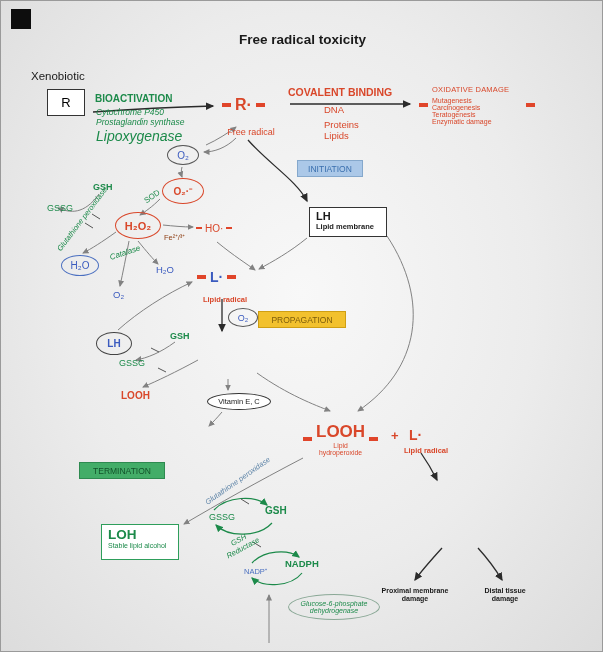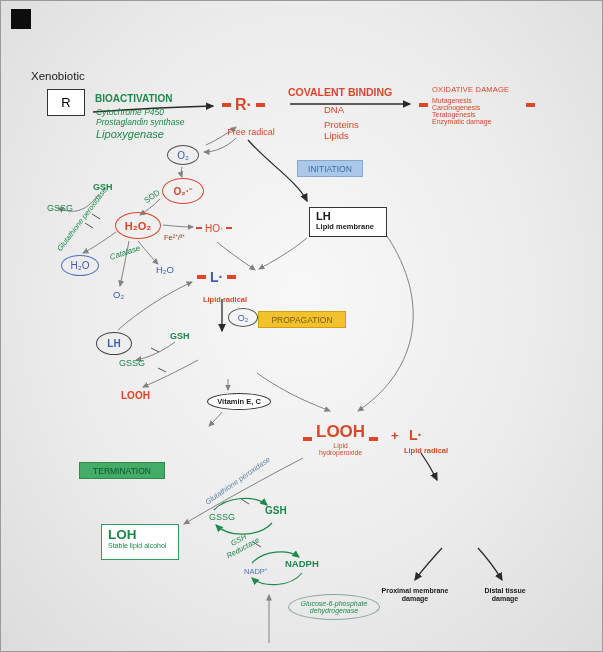--- a/index.html
+++ b/index.html
@@ -85,29 +85,30 @@
       <path d="M91,213 l8,5"></path>
       <path d="M150,347 l8,4"></path>
       <path d="M157,367 l8,4"></path>
       <path d="M240,498 l8,5"></path>
       <path d="M252,541 l8,5"></path>
     </g>
   </svg>
 
   <div style="position:absolute;left:10px;top:8px;width:20px;height:20px;background:#0d0d0d"></div>
 
+  <div class="t b blk ctr" style="left:0;top:31px;width:603px;font-size:13.5px">Free radical toxicity</div>
 
   <div class="t blk" style="left:30px;top:69px;font-size:11.5px">Xenobiotic</div>
   <div class="box" style="left:46px;top:88px;width:38px;height:27px;border:1.2px solid #333;display:flex;align-items:center;justify-content:center;font-size:13px">
     <span>R</span>
   </div>
   <div class="t b grn" style="left:94px;top:92px;font-size:10px">BIOACTIVATION</div>
   <div class="t i grn" style="left:95px;top:107px;font-size:8.5px">Cytochrome P450</div>
   <div class="t i grn" style="left:95px;top:117px;font-size:8.5px">Prostaglandin synthase</div>
-  <div class="t i grn" style="left:95px;top:127px;font-size:11px">Lipoxygenase</div>
+  <div class="t i grn" style="left:95px;top:127px;font-size:14px">Lipoxygenase</div>
 
   <div class="brk" style="left:221px;top:85px;height:38px">
     <div class="bi">
         <span class="b red" style="font-size:16px">R·</span>
       </div>
   </div>
   <div class="t red ctr" style="left:212px;top:126px;width:76px;font-size:9px">Free radical</div>
 
   <div class="t b red" style="left:287px;top:85px;font-size:10.5px">COVALENT BINDING</div>
   <div class="t red" style="left:323px;top:104px;font-size:9.5px">DNA</div>
@@ -158,21 +159,21 @@
 
   <div class="ell blu" style="left:227px;top:307px;width:30px;height:19px;border:1.2px solid #555;font-size:9px">O₂</div>
   <div class="stagelbl" style="left:257px;top:310px;width:88px;height:17px;background:#f2c12e;border:1px solid #cf9f14;color:#7c5c0c;font-size:8.5px">PROPAGATION</div>
 
 
   <div class="ell b blu" style="left:95px;top:331px;width:36px;height:23px;border:1.3px solid #444;font-size:10px">LH</div>
   <div class="t b grn" style="left:169px;top:330px;font-size:9px">GSH</div>
   <div class="t grn" style="left:118px;top:357px;font-size:9px">GSSG</div>
   <div class="t b red" style="left:120px;top:389px;font-size:10px">LOOH</div>
 
-  <div class="ell" style="left:206px;top:392px;width:64px;height:17px;border:1.2px solid #333;background:#fff;font-size:7.5px;font-weight:700;color:#222">Vitamin E, C</div>
+  <div class="ell" style="left:206px;top:392px;width:64px;height:17px;border:1.2px solid #333;background:#fff;font-size:7.5px;font-weight:400;color:#222">Vitamin E, C</div>
 
   <div class="brk" style="left:302px;top:413px;height:50px">
     <div class="bi">
       <span class="b red" style="font-size:17px">LOOH</span>
       <span class="red" style="font-size:6.8px;line-height:1.1;white-space:pre-line">Lipid
 hydroperoxide</span>
     </div>
   </div>
   <div class="t b red" style="left:390px;top:428px;font-size:13px">+</div>
   <div class="t b red" style="left:408px;top:426px;font-size:14px">L·</div>

